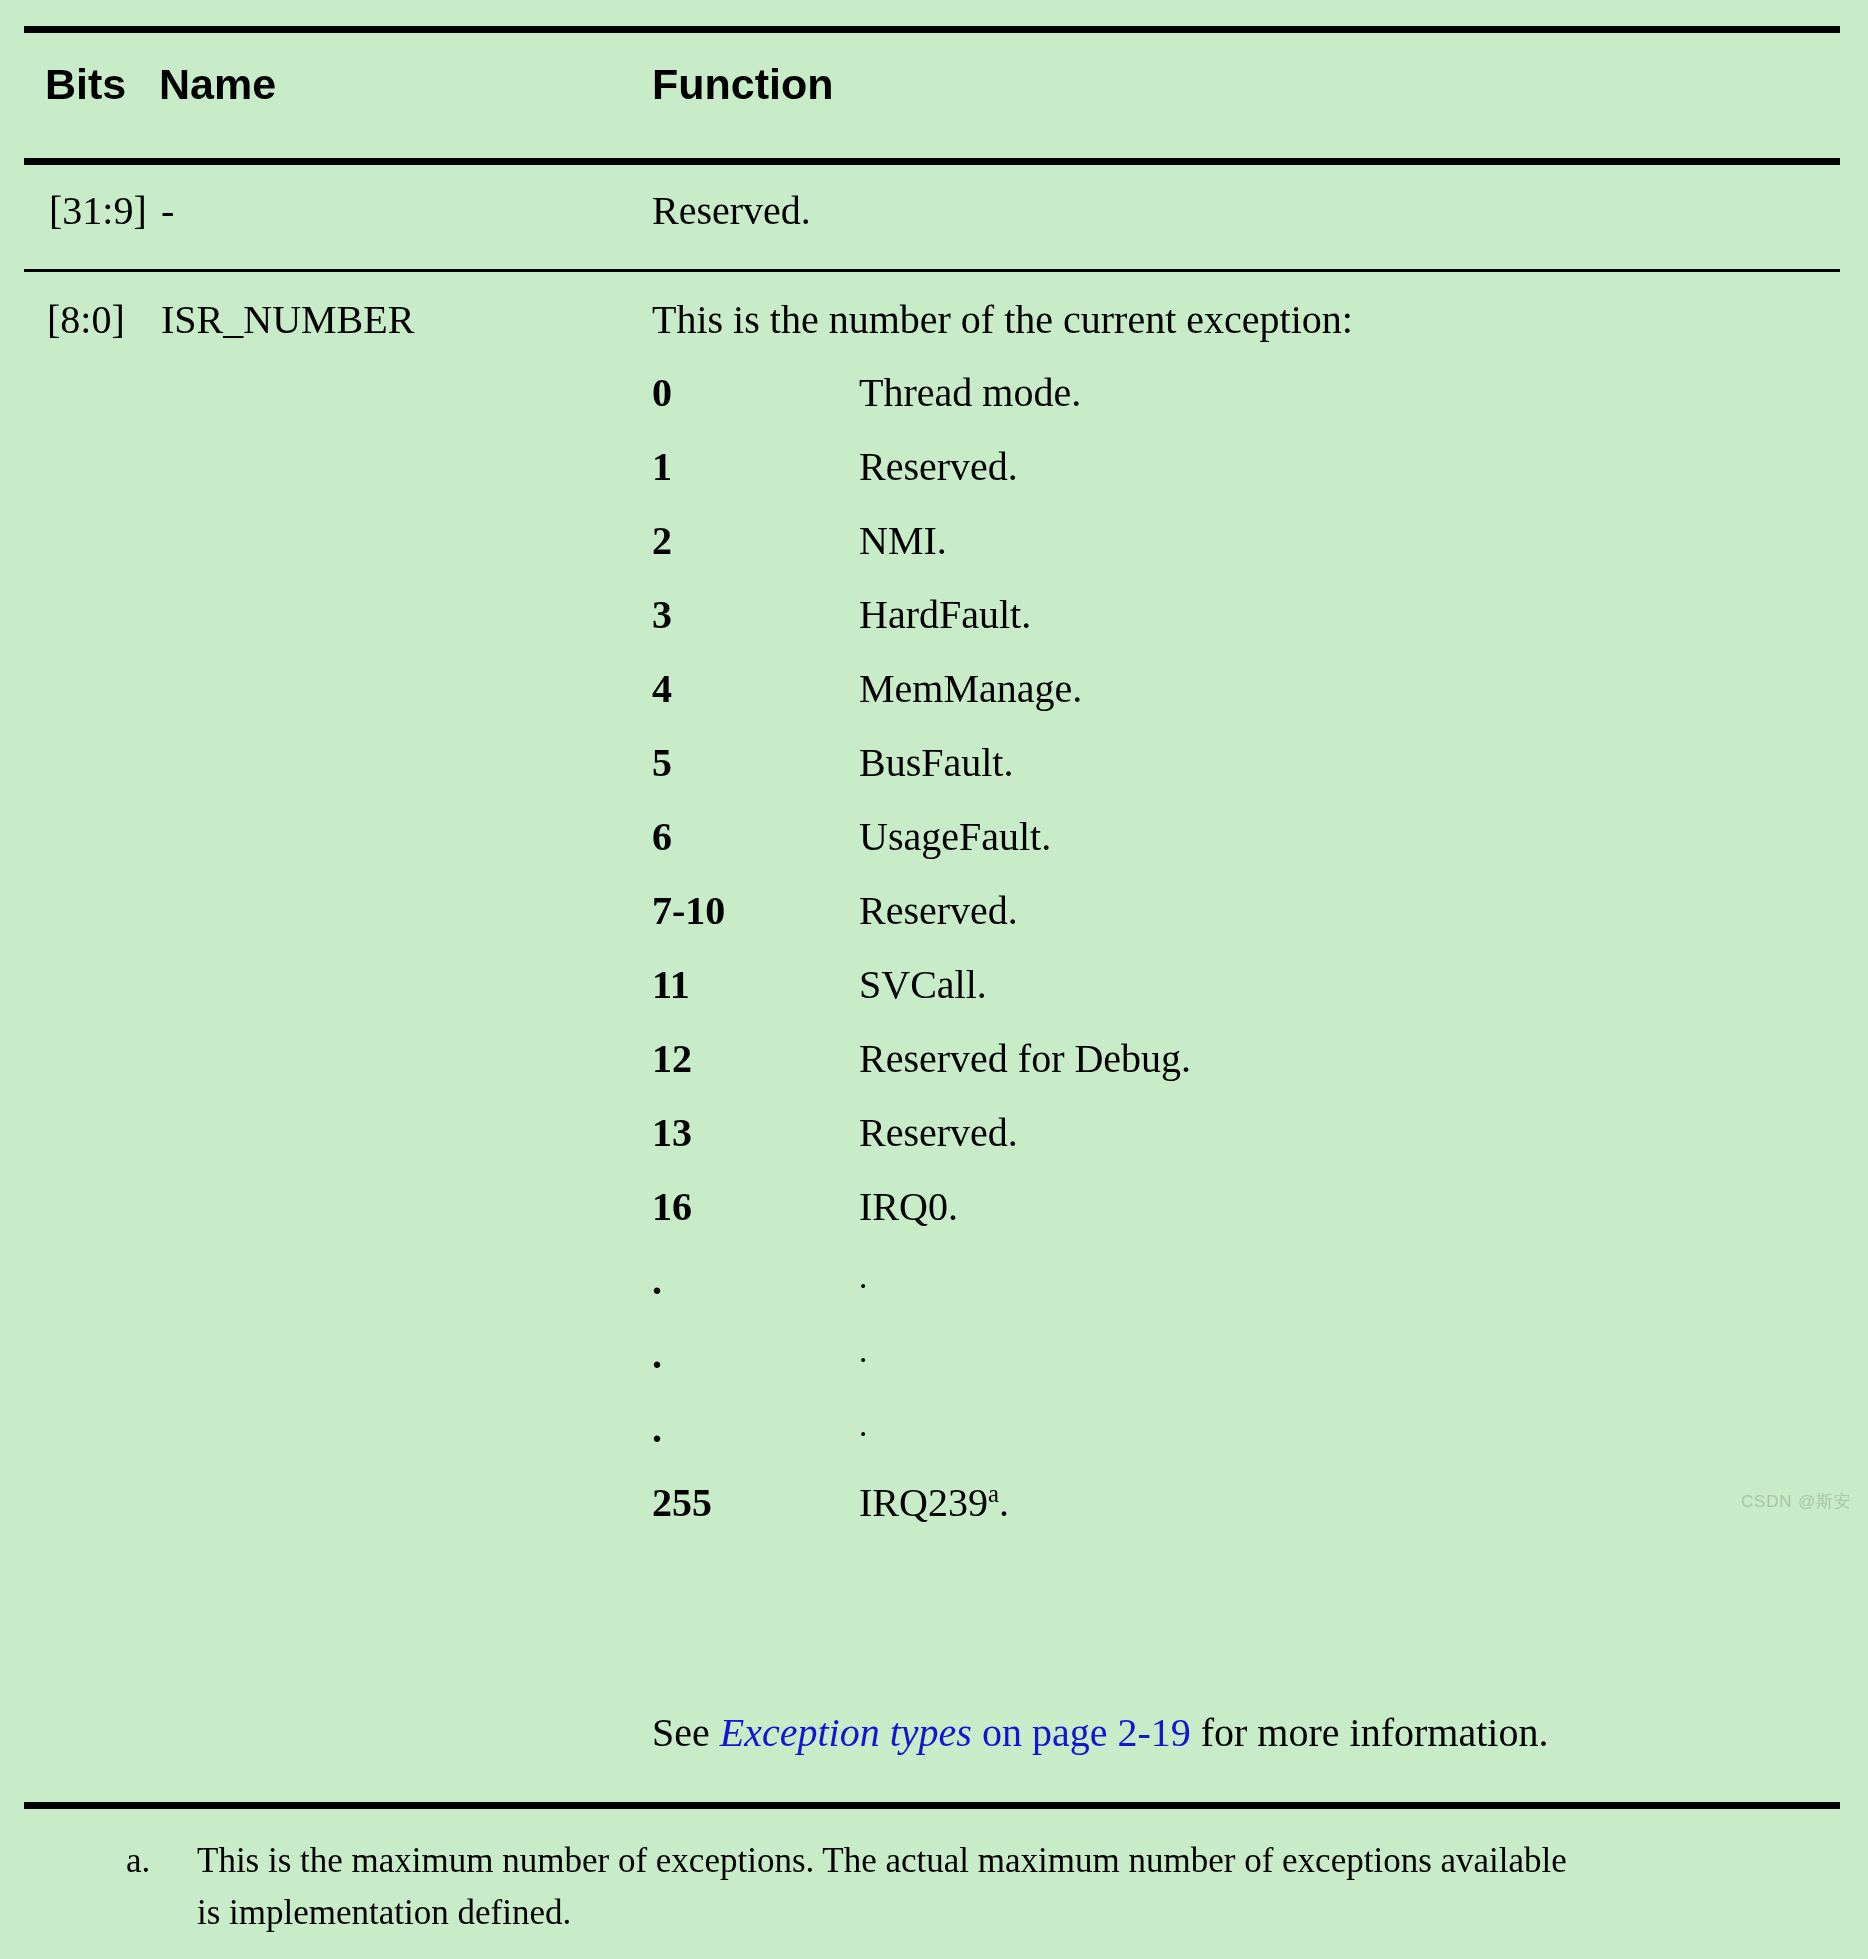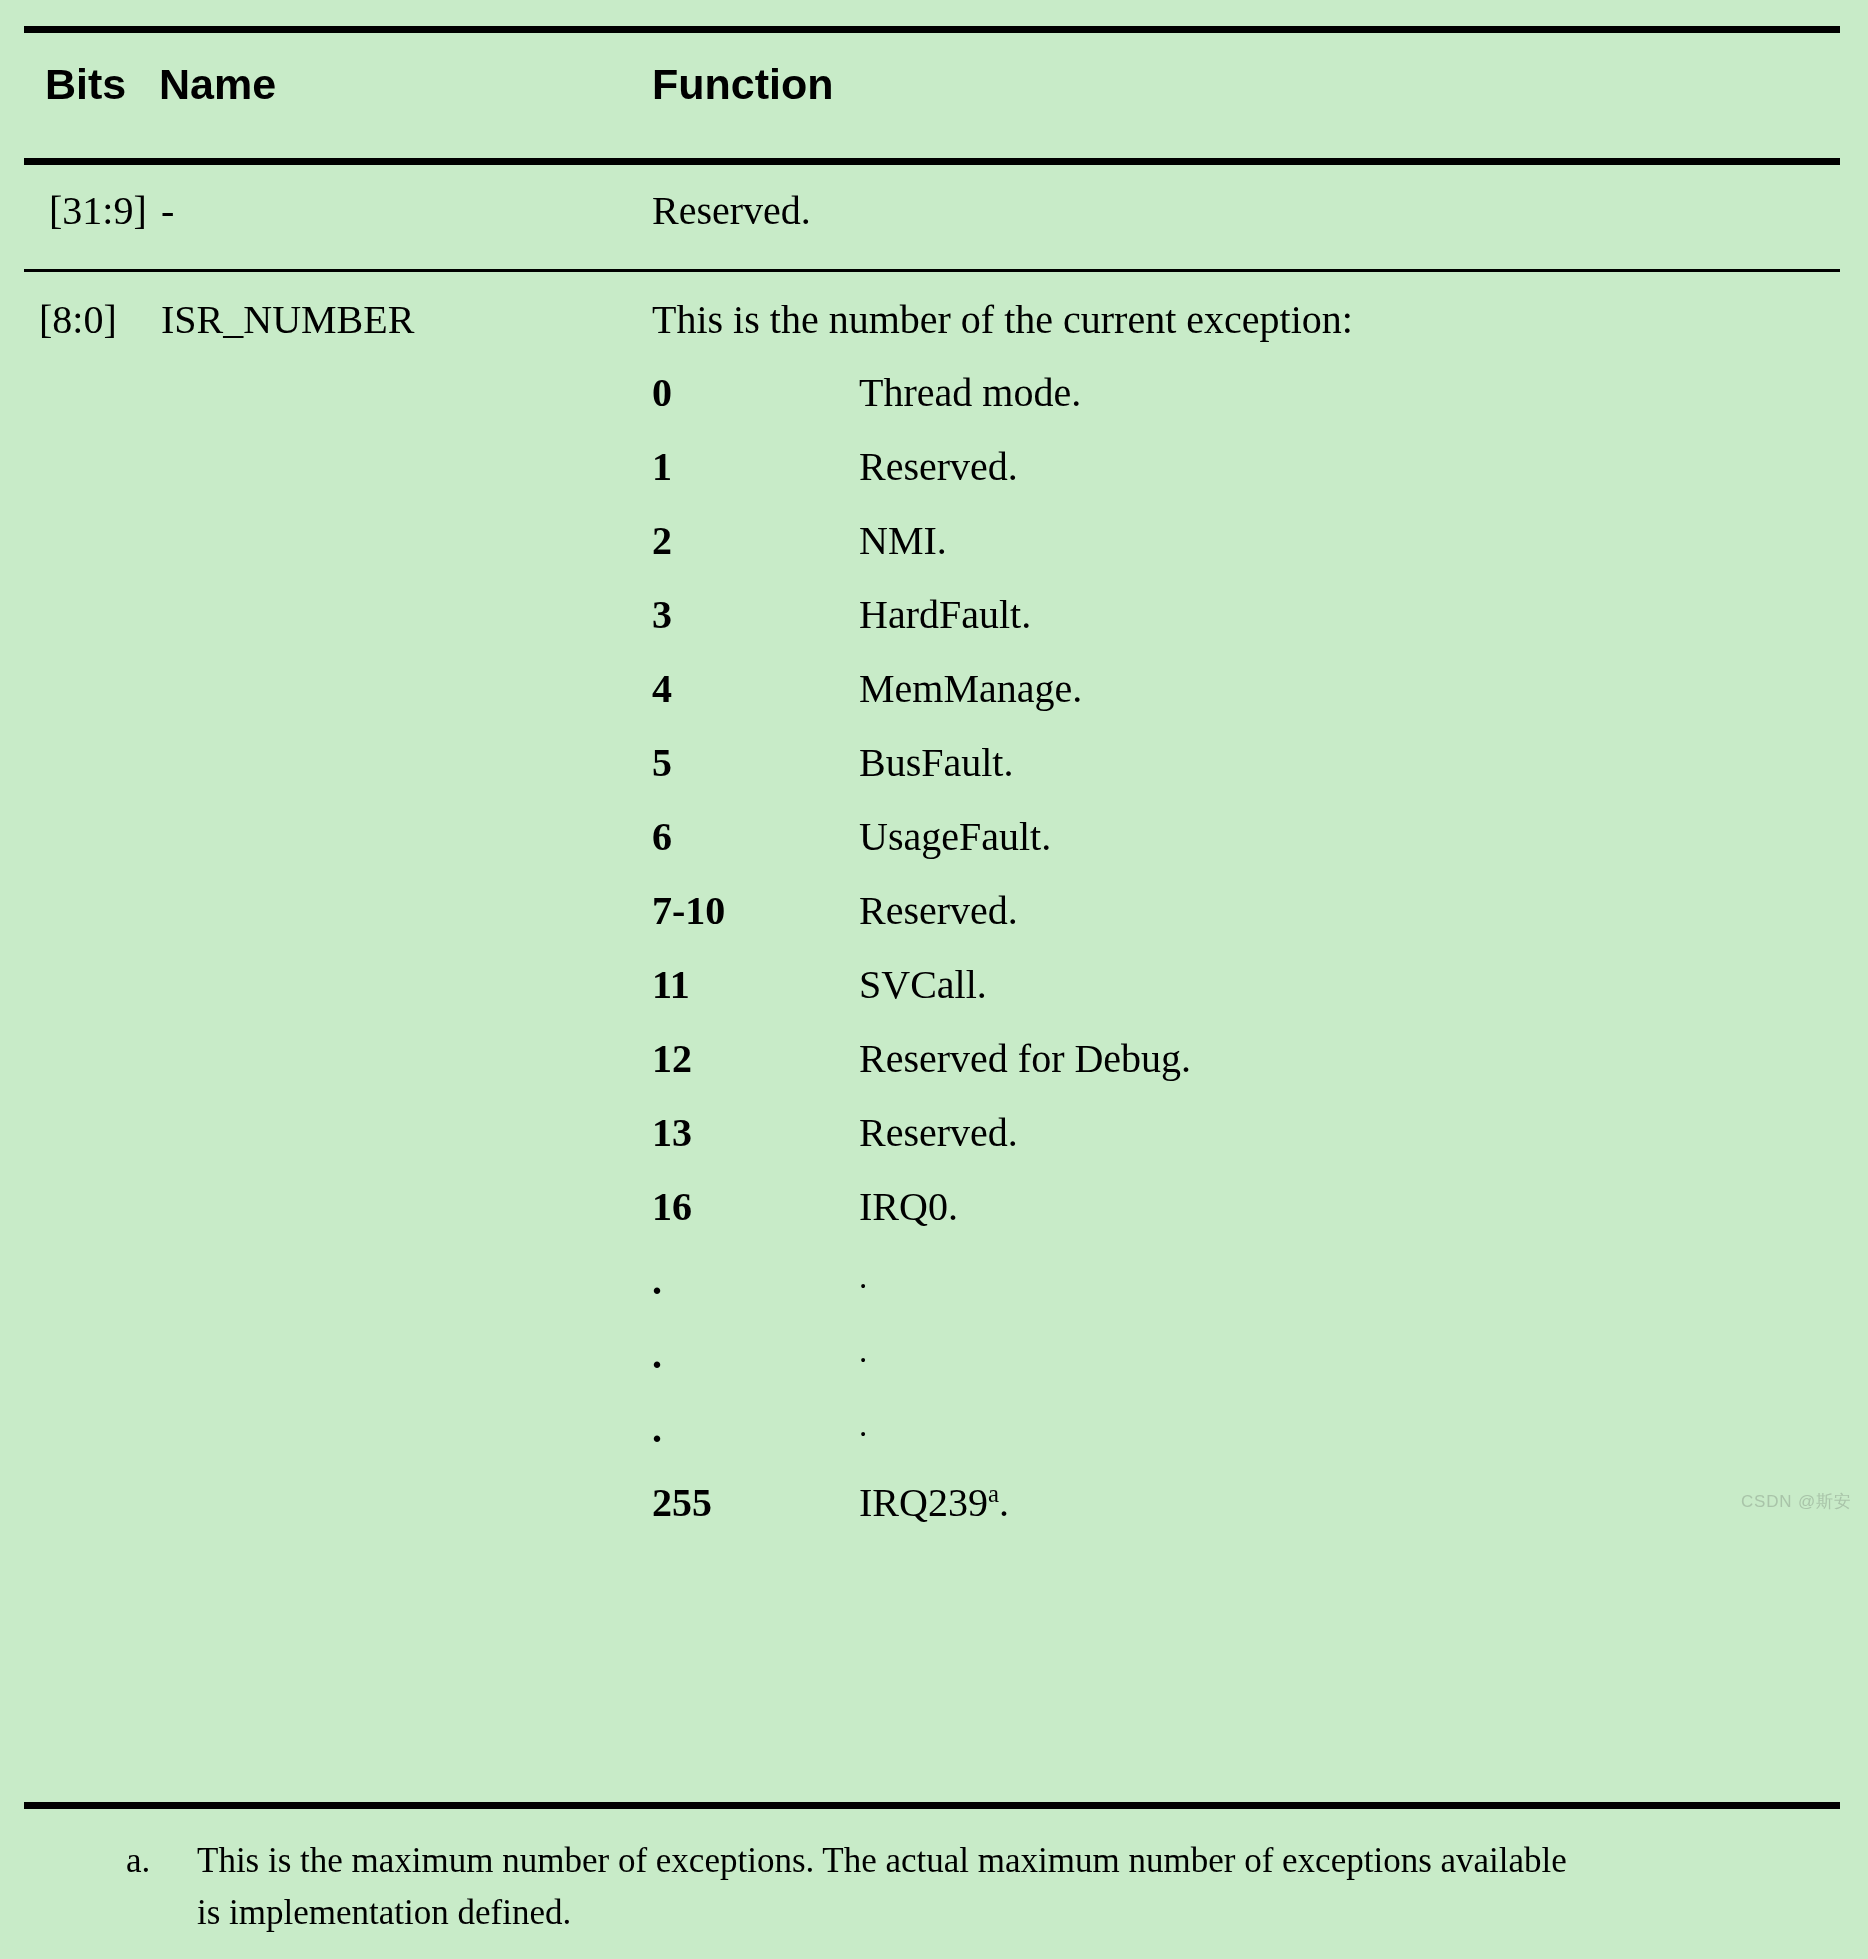--- a/index.html
+++ b/index.html
@@ -61,21 +61,21 @@
     font-size: 40px;
     line-height: 1;
     white-space: nowrap;
     color: #000000;
   }
 
   .r1-bits { left: 49px;  top: 191px; text-align: center; }
   .r1-name { left: 161px; top: 191px; }
   .r1-func { left: 652px; top: 191px; }
 
-  .r2-bits { left: 39px;  top: 300px; }
+  .r2-bits { left: 47px;  top: 300px; }
   .r2-name { left: 161px; top: 300px; }
   .r2-intro{ left: 652px; top: 300px; }
 
   
   .exc-list {
     position: absolute;
     left: 652px;
     top: 373px;
     width: 1106px;
   }
@@ -255,20 +255,23 @@
       <div class="exc-row dots">
         <span class="exc-num">.</span>
         <span class="exc-desc">.</span>
       </div>
       <div class="exc-row">
         <span class="exc-num">255</span>
         <span class="exc-desc"><span>IRQ239</span><sup>a</sup><span>.</span></span>
       </div>
     </div>
 
+  <div class="see-line">
+    <span>See </span><span class="xref-italic">Exception types</span><span class="xref"> on page 2-19</span><span> for more information.</span>
+  </div>
 
   <div class="footnote">
     <span class="fn-marker">a.</span>
     <span class="fn-text">This is the maximum number of exceptions. The actual maximum number of exceptions available is implementation defined.</span>
   </div>
 
   <div class="watermark">CSDN @斯安</div>
 
 </div>
 

